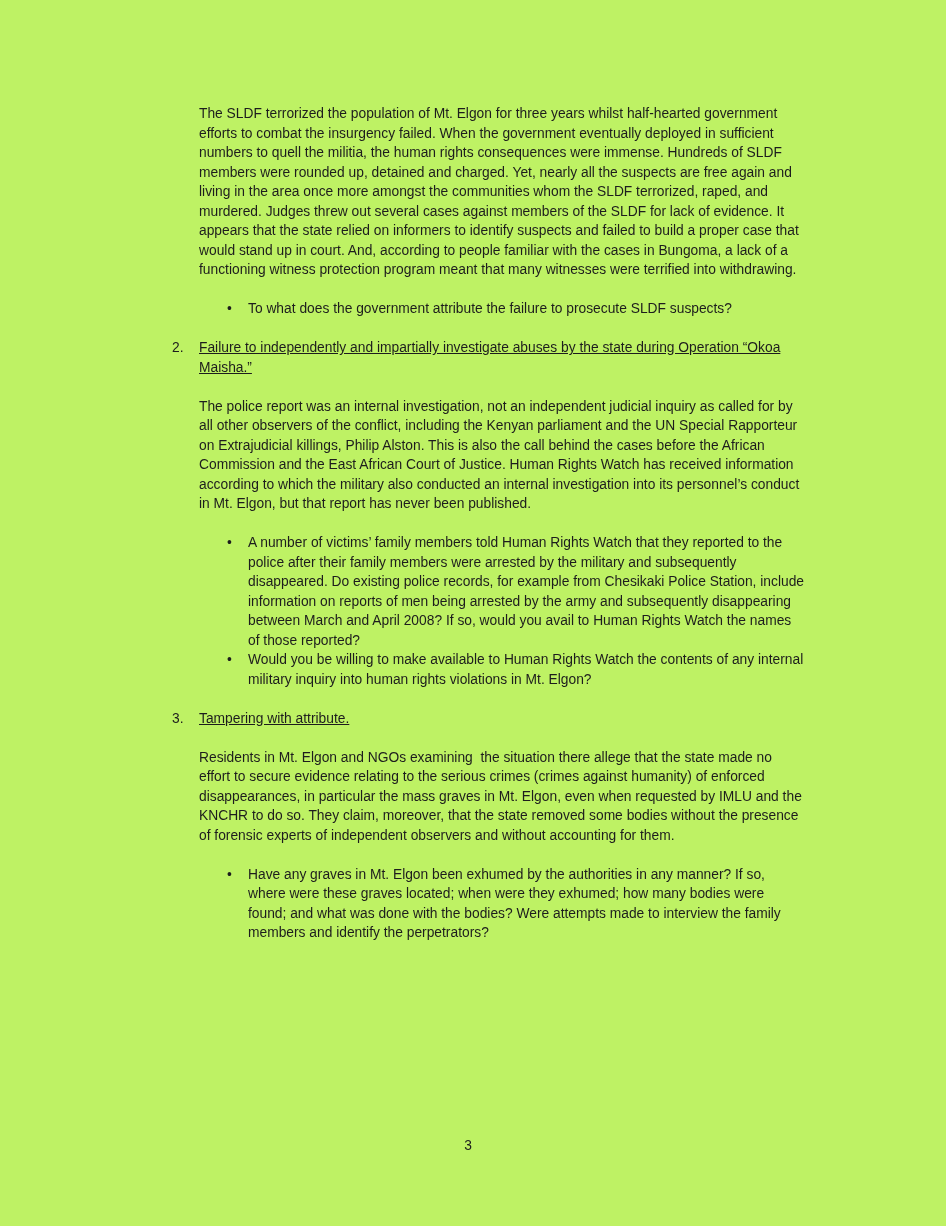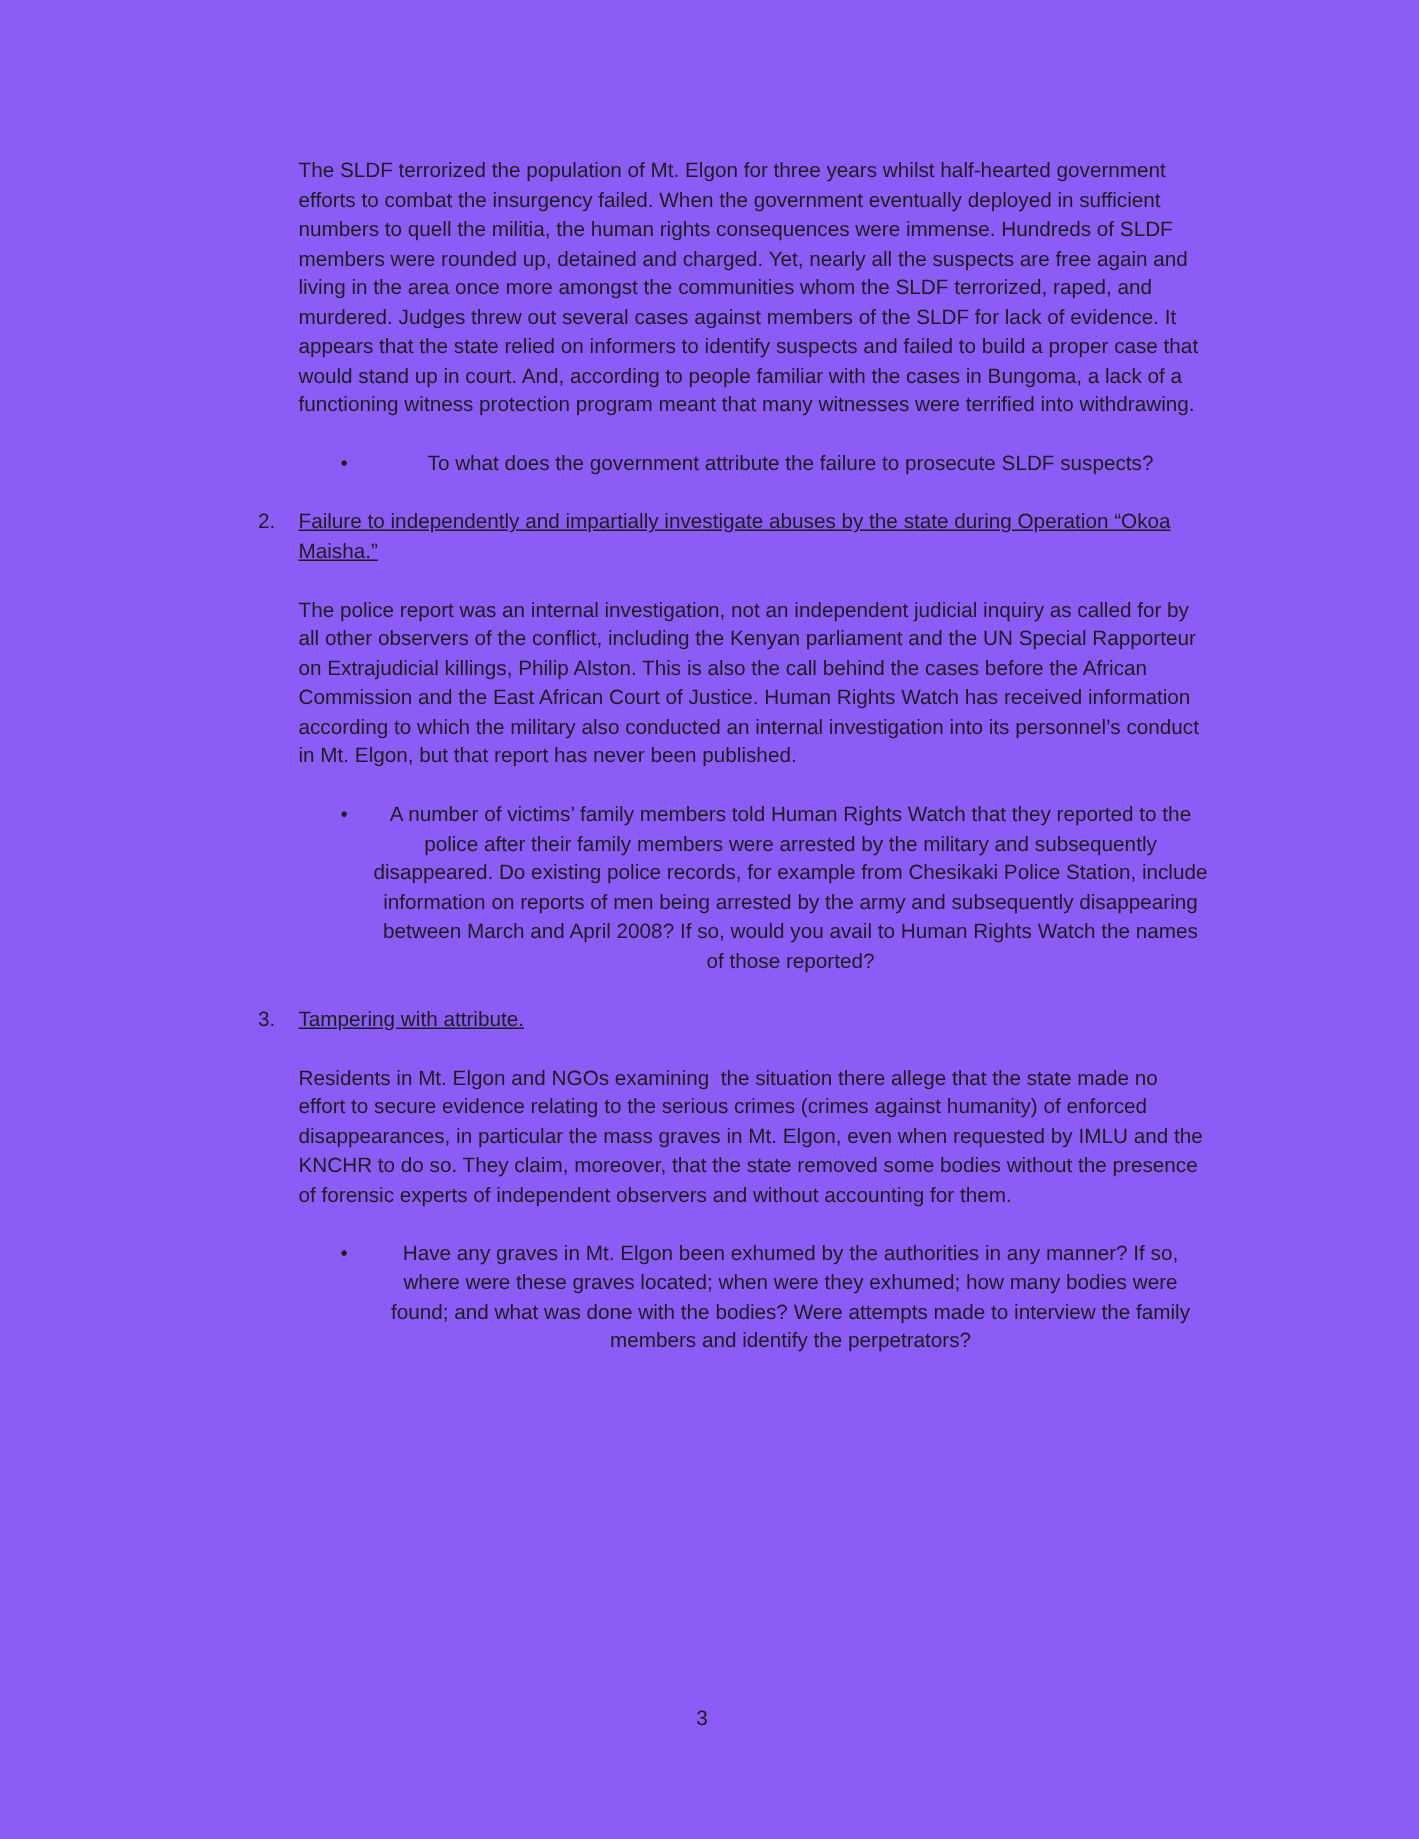--- a/index.html
+++ b/index.html
@@ -5,42 +5,41 @@
 <style>
   html, body {
     margin: 0;
     padding: 0;
     background: #ffffff;
   }
   .page {
     position: relative;
     width: 946px;
     height: 1226px;
-    background: #8b5cf6;
+    background: #bef264;
     color: #1d1d1d;
     font-family: "Liberation Sans", "DejaVu Sans", sans-serif;
     font-size: 13.8px;
     line-height: 19.5px;
     overflow: hidden;
   }
   .content {
     position: absolute;
     left: 172px;
     top: 104px;
     width: 634px;
   }
   .para {
     margin: 0 0 19.5px 27px;
     white-space: pre-wrap;
   }
   .bullets {
     list-style: none;
     margin: 0 0 19.5px 53px;
     padding: 0;
-    text-align: center;
   }
   .bullets li {
     position: relative;
     padding-left: 23px;
   }
   .bullets li::before {
     content: "\2022";
     position: absolute;
     left: 2px;
     top: 0;
@@ -79,20 +78,21 @@
 
     <div class="numbered">
       <span class="num">2.</span>
       <span class="num-text">Failure to independently and impartially investigate abuses by the state during Operation “Okoa Maisha.”</span>
     </div>
 
     <p class="para">The police report was an internal investigation, not an independent judicial inquiry as called for by all other observers of the conflict, including the Kenyan parliament and the UN Special Rapporteur on Extrajudicial killings, Philip Alston. This is also the call behind the cases before the African Commission and the East African Court of Justice. Human Rights Watch has received information according to which the military also conducted an internal investigation into its personnel’s conduct in Mt. Elgon, but that report has never been published.</p>
 
     <ul class="bullets">
       <li>A number of victims’ family members told Human Rights Watch that they reported to the police after their family members were arrested by the military and subsequently disappeared. Do existing police records, for example from Chesikaki Police Station, include information on reports of men being arrested by the army and subsequently disappearing between March and April 2008? If so, would you avail to Human Rights Watch the names of those reported?</li>
+      <li>Would you be willing to make available to Human Rights Watch the contents of any internal military inquiry into human rights violations in Mt. Elgon?</li>
     </ul>
 
     <div class="numbered">
       <span class="num">3.</span>
       <span class="num-text">Tampering with attribute.</span>
     </div>
 
     <p class="para">Residents in Mt. Elgon and NGOs examining  the situation there allege that the state made no effort to secure evidence relating to the serious crimes (crimes against humanity) of enforced disappearances, in particular the mass graves in Mt. Elgon, even when requested by IMLU and the KNCHR to do so. They claim, moreover, that the state removed some bodies without the presence of forensic experts of independent observers and without accounting for them.</p>
 
     <ul class="bullets">

